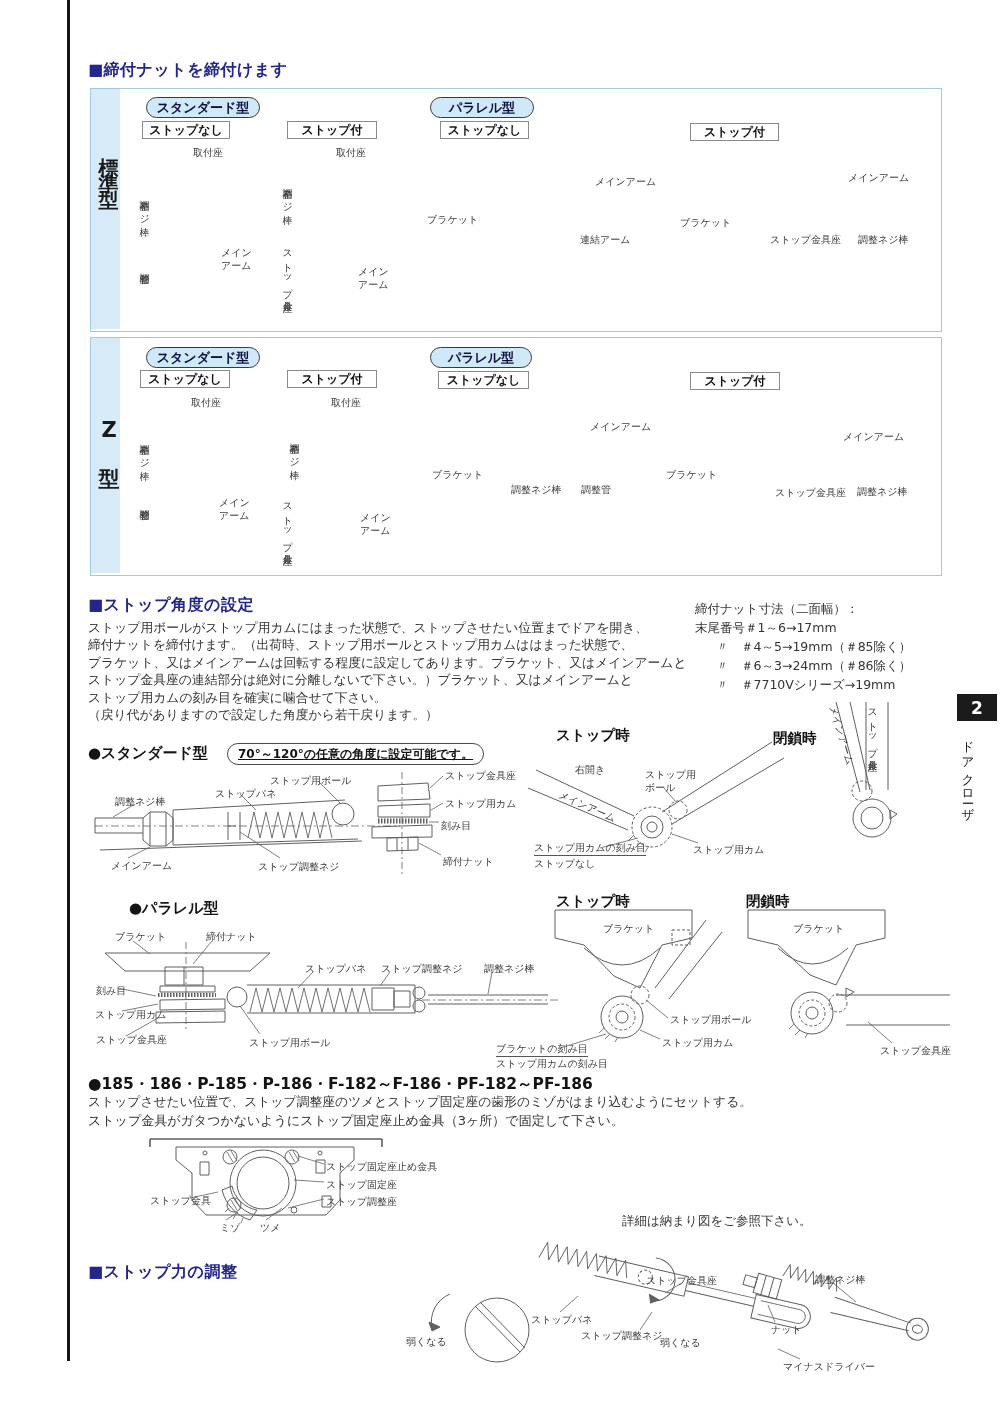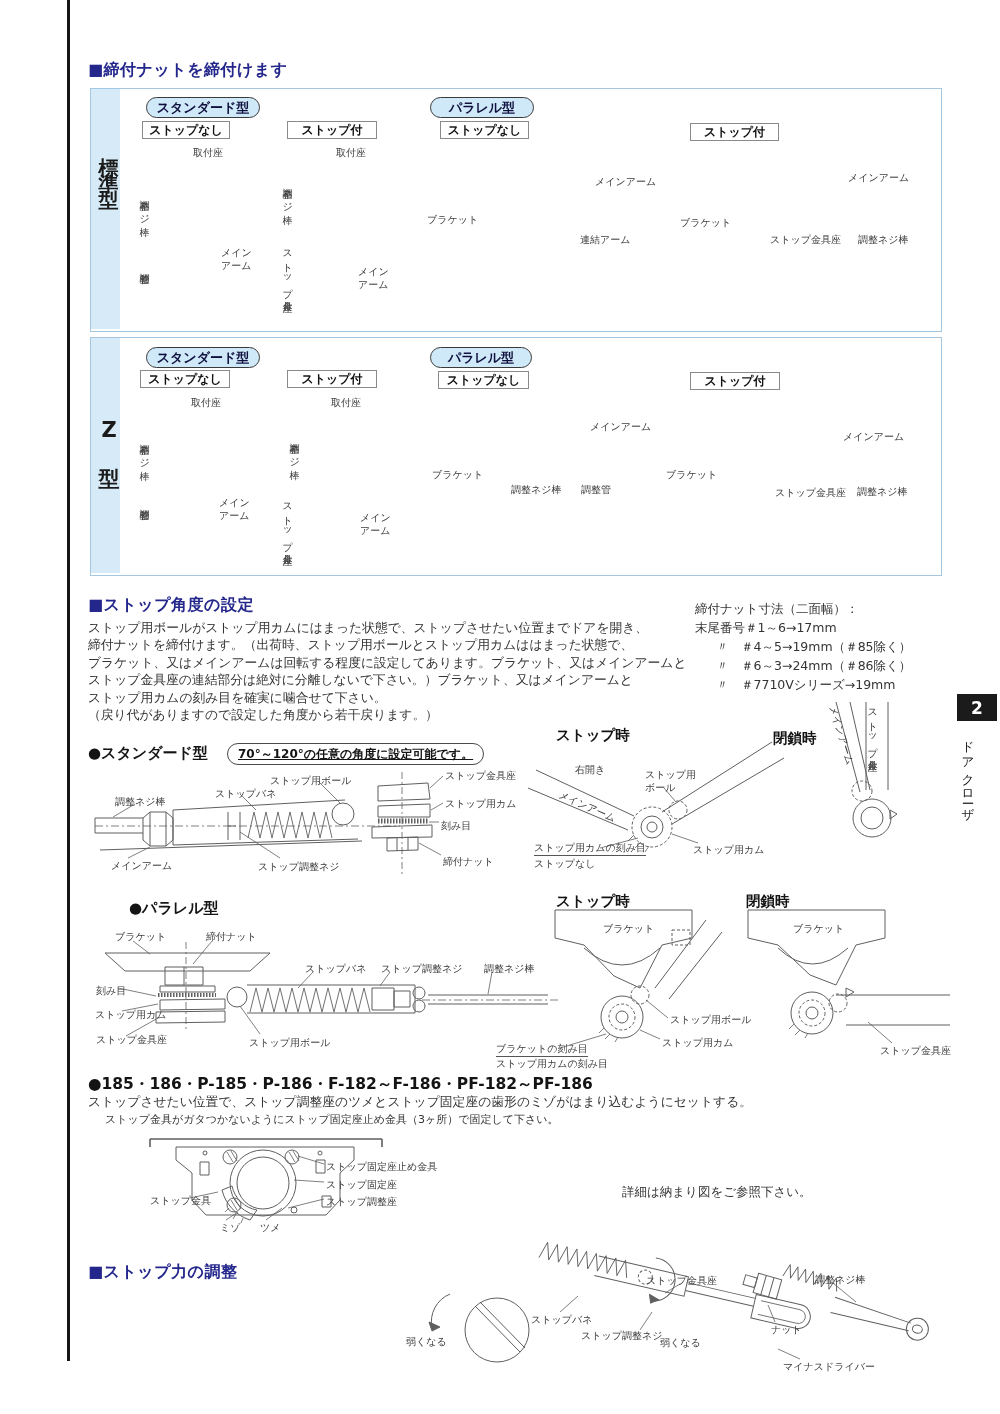--- a/index.html
+++ b/index.html
@@ -418,30 +418,30 @@
   <span class="lbl" style="left:662px;top:1036px;">ストップ用カム</span>
   <span class="lbl ul" style="left:496px;top:1042px;">ブラケットの刻み目</span>
   <span class="lbl" style="left:496px;top:1057px;">ストップ用カムの刻み目</span>
 
   <div class="dgm-title" style="left:746px;top:892px;">閉鎖時</div>
   <span class="lbl" style="left:793px;top:922px;">ブラケット</span>
   <span class="lbl" style="left:880px;top:1044px;">ストップ金具座</span>
 
   <div class="sub" style="left:88px;top:1074px;font-size:15.5px;">●185・186・P-185・P-186・F-182～F-186・PF-182～PF-186</div>
   <div class="note-line" style="left:88px;top:1094px;font-size:12.8px;">ストップさせたい位置で、ストップ調整座のツメとストップ固定座の歯形のミゾがはまり込むようにセットする。</div>
-  <div class="note-line" style="left:105px;top:1112px;font-size:11px;">ストップ金具がガタつかないようにストップ固定座止め金具（3ヶ所）で固定して下さい。</div>
+  <div class="note-line" style="left:88px;top:1112px;font-size:13px;">ストップ金具がガタつかないようにストップ固定座止め金具（3ヶ所）で固定して下さい。</div>
 
   <span class="lbl" style="left:326px;top:1160px;">ストップ固定座止め金具</span>
   <span class="lbl" style="left:326px;top:1178px;">ストップ固定座</span>
   <span class="lbl" style="left:326px;top:1195px;">ストップ調整座</span>
   <span class="lbl" style="left:150px;top:1194px;">ストップ金具</span>
   <span class="lbl" style="left:220px;top:1221px;">ミゾ</span>
   <span class="lbl" style="left:260px;top:1221px;">ツメ</span>
 
-  <div class="note-line" style="left:622px;top:1184px;">詳細は納まり図をご参照下さい。</div>
+  <div class="note-line" style="left:622px;top:1213px;">詳細は納まり図をご参照下さい。</div>
 
   <div class="sec-title" style="left:88px;top:1262px;">■ストップ力の調整</div>
 
   <span class="lbl" style="left:646px;top:1274px;">ストップ金具座</span>
   <span class="lbl" style="left:815px;top:1273px;">調整ネジ棒</span>
   <span class="lbl" style="left:531px;top:1313px;">ストップバネ</span>
   <span class="lbl" style="left:581px;top:1329px;">ストップ調整ネジ</span>
   <span class="lbl" style="left:660px;top:1336px;">弱くなる</span>
   <span class="lbl" style="left:406px;top:1335px;">弱くなる</span>
   <span class="lbl" style="left:771px;top:1323px;">ナット</span>

